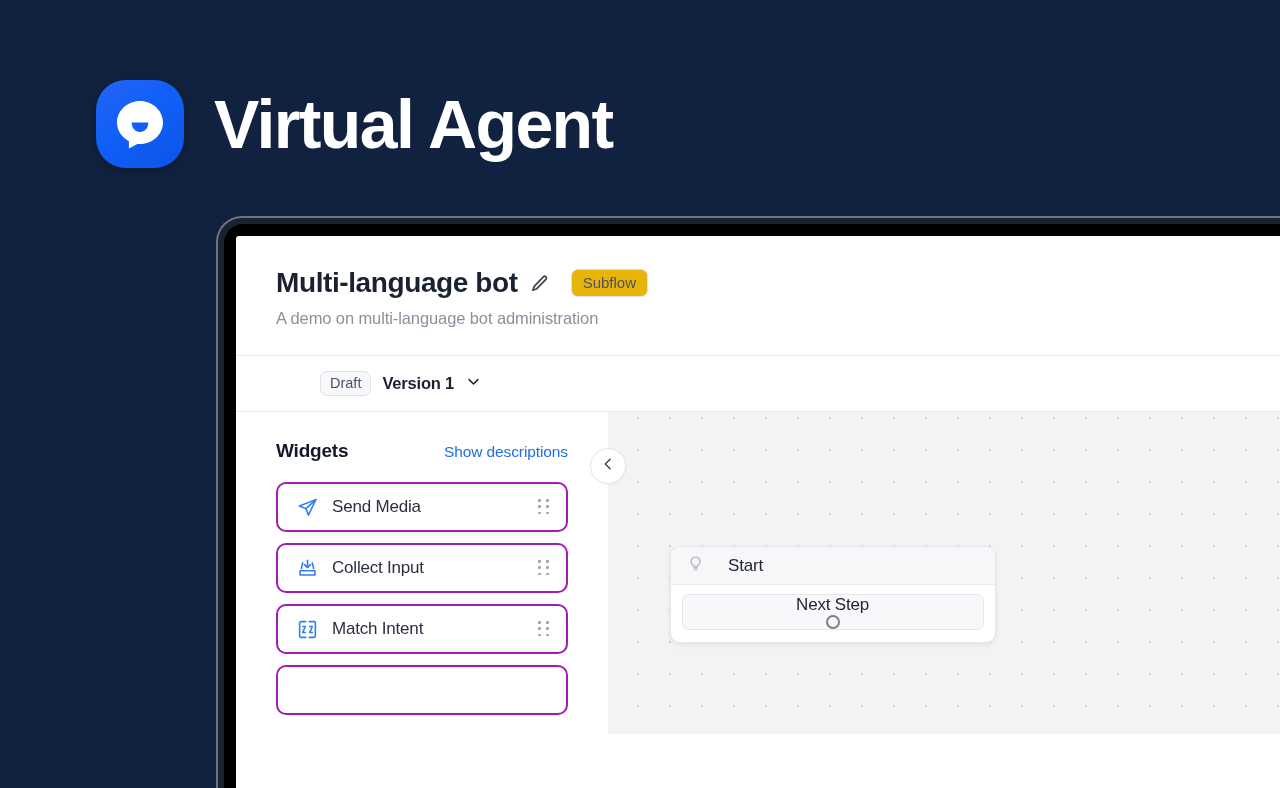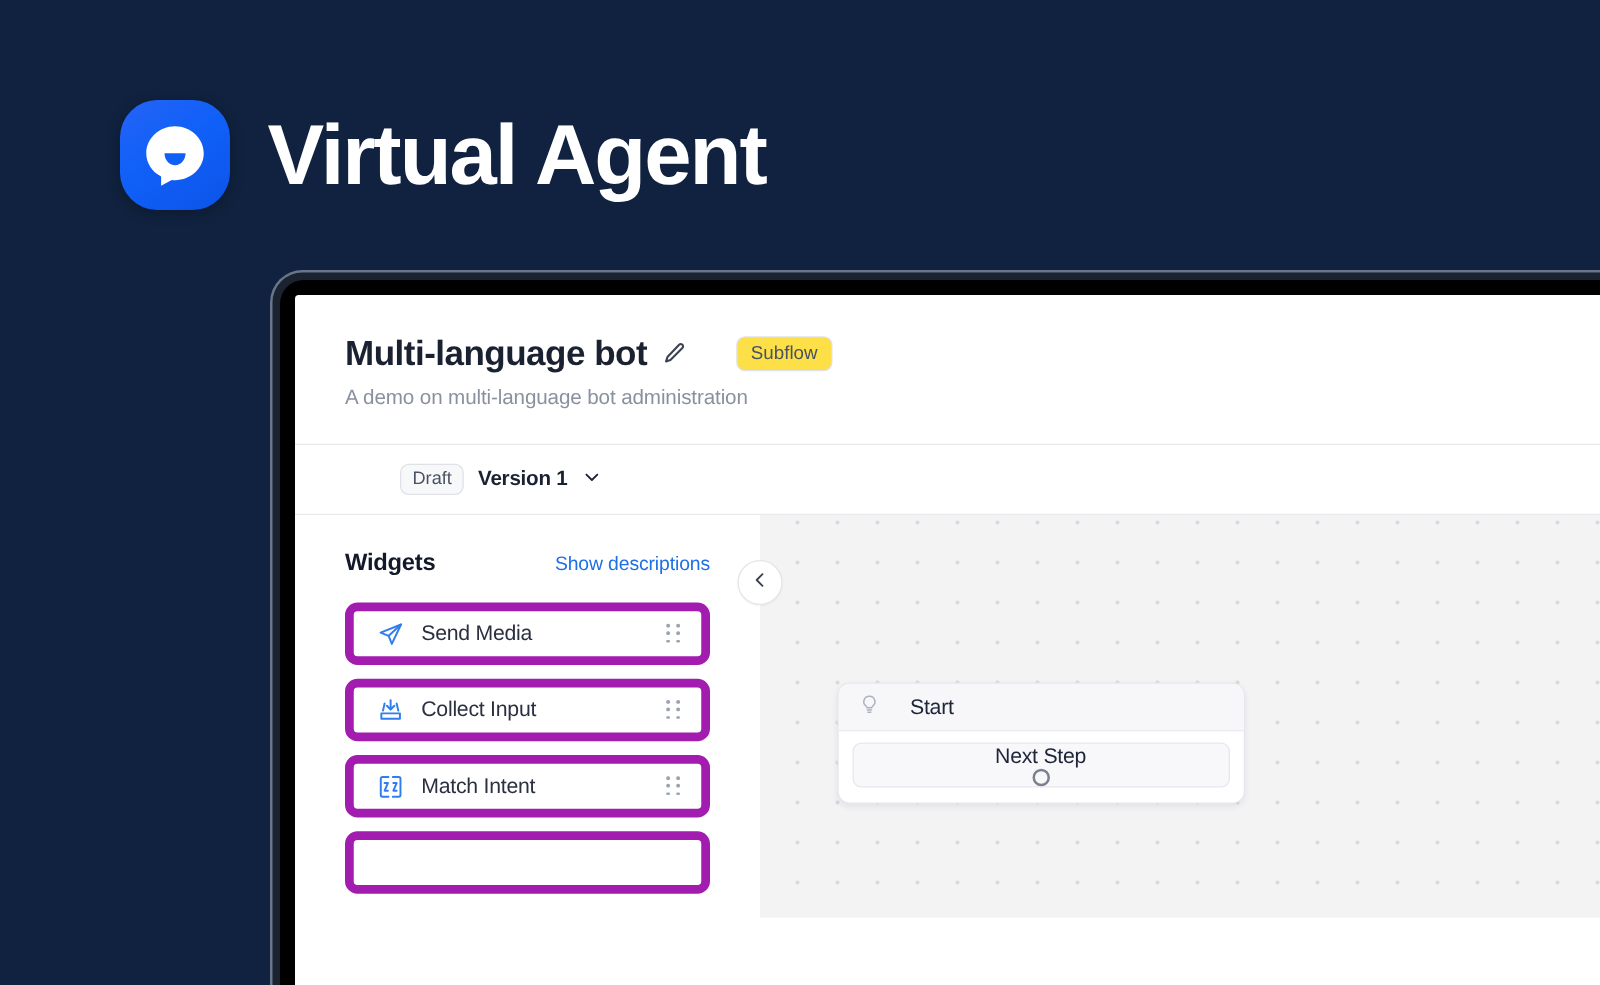--- a/index.html
+++ b/index.html
@@ -84,23 +84,23 @@
   }
   .flow-title {
     font-size: 28px;
     font-weight: bold;
     color: #1a2232;
     letter-spacing: -0.4px;
     line-height: 1.1;
   }
   .pencil-icon { display: block; margin-top: 4px; }
   .badge-subflow {
-    margin-left: 28px;
+    margin-left: 10px;
     border: 1px solid #dfe1e6;
-    background: #fde047;
+    background: #eab308;
     border-radius: 7px;
     padding: 5px 11px 6px 11px;
     font-size: 15px;
     color: #4a5261;
     line-height: 1;
   }
   .flow-subtitle {
     margin-top: 10px;
     font-size: 16.5px;
     color: #8a919e;
@@ -158,21 +158,21 @@
     letter-spacing: -0.2px;
   }
   .show-desc {
     font-size: 15.5px;
     color: #1f6fe5;
     letter-spacing: -0.1px;
   }
   .widget-list { margin-top: 20px; }
   .widget-card {
     height: 50px;
-    border: 7px solid #a21caf;
+    border: 2px solid #a21caf;
     border-radius: 10px;
     background: #ffffff;
     display: flex;
     align-items: center;
     padding: 0 16px 0 18px;
     margin-bottom: 11px;
     gap: 14px;
     justify-content: center;
   }
   .widget-icon {

